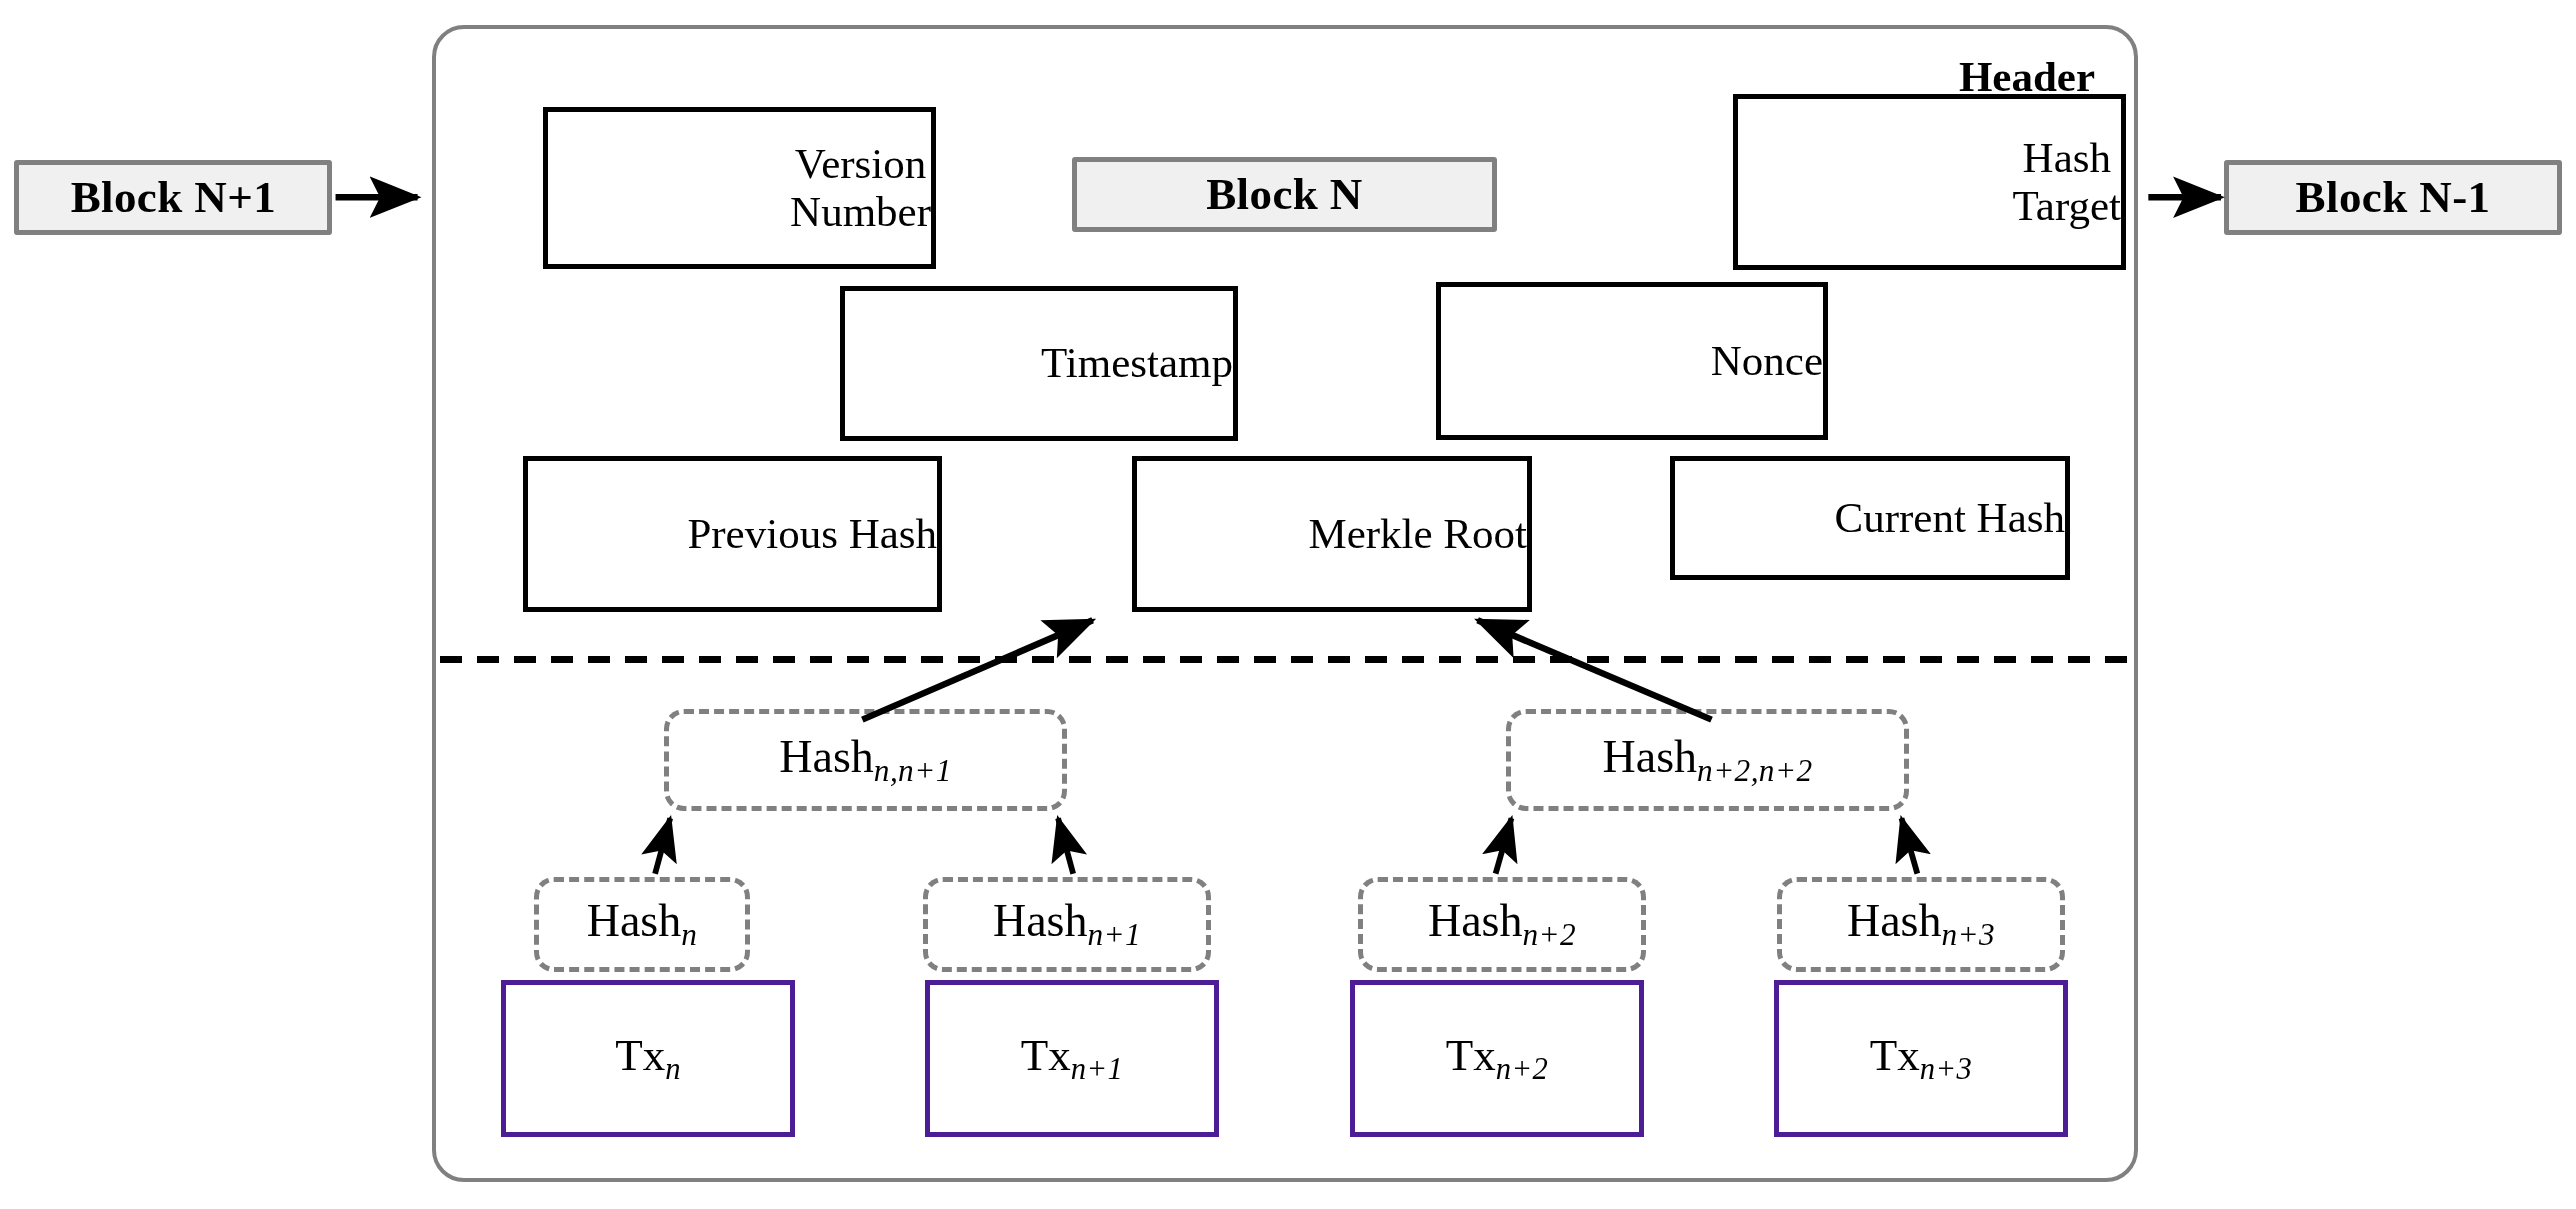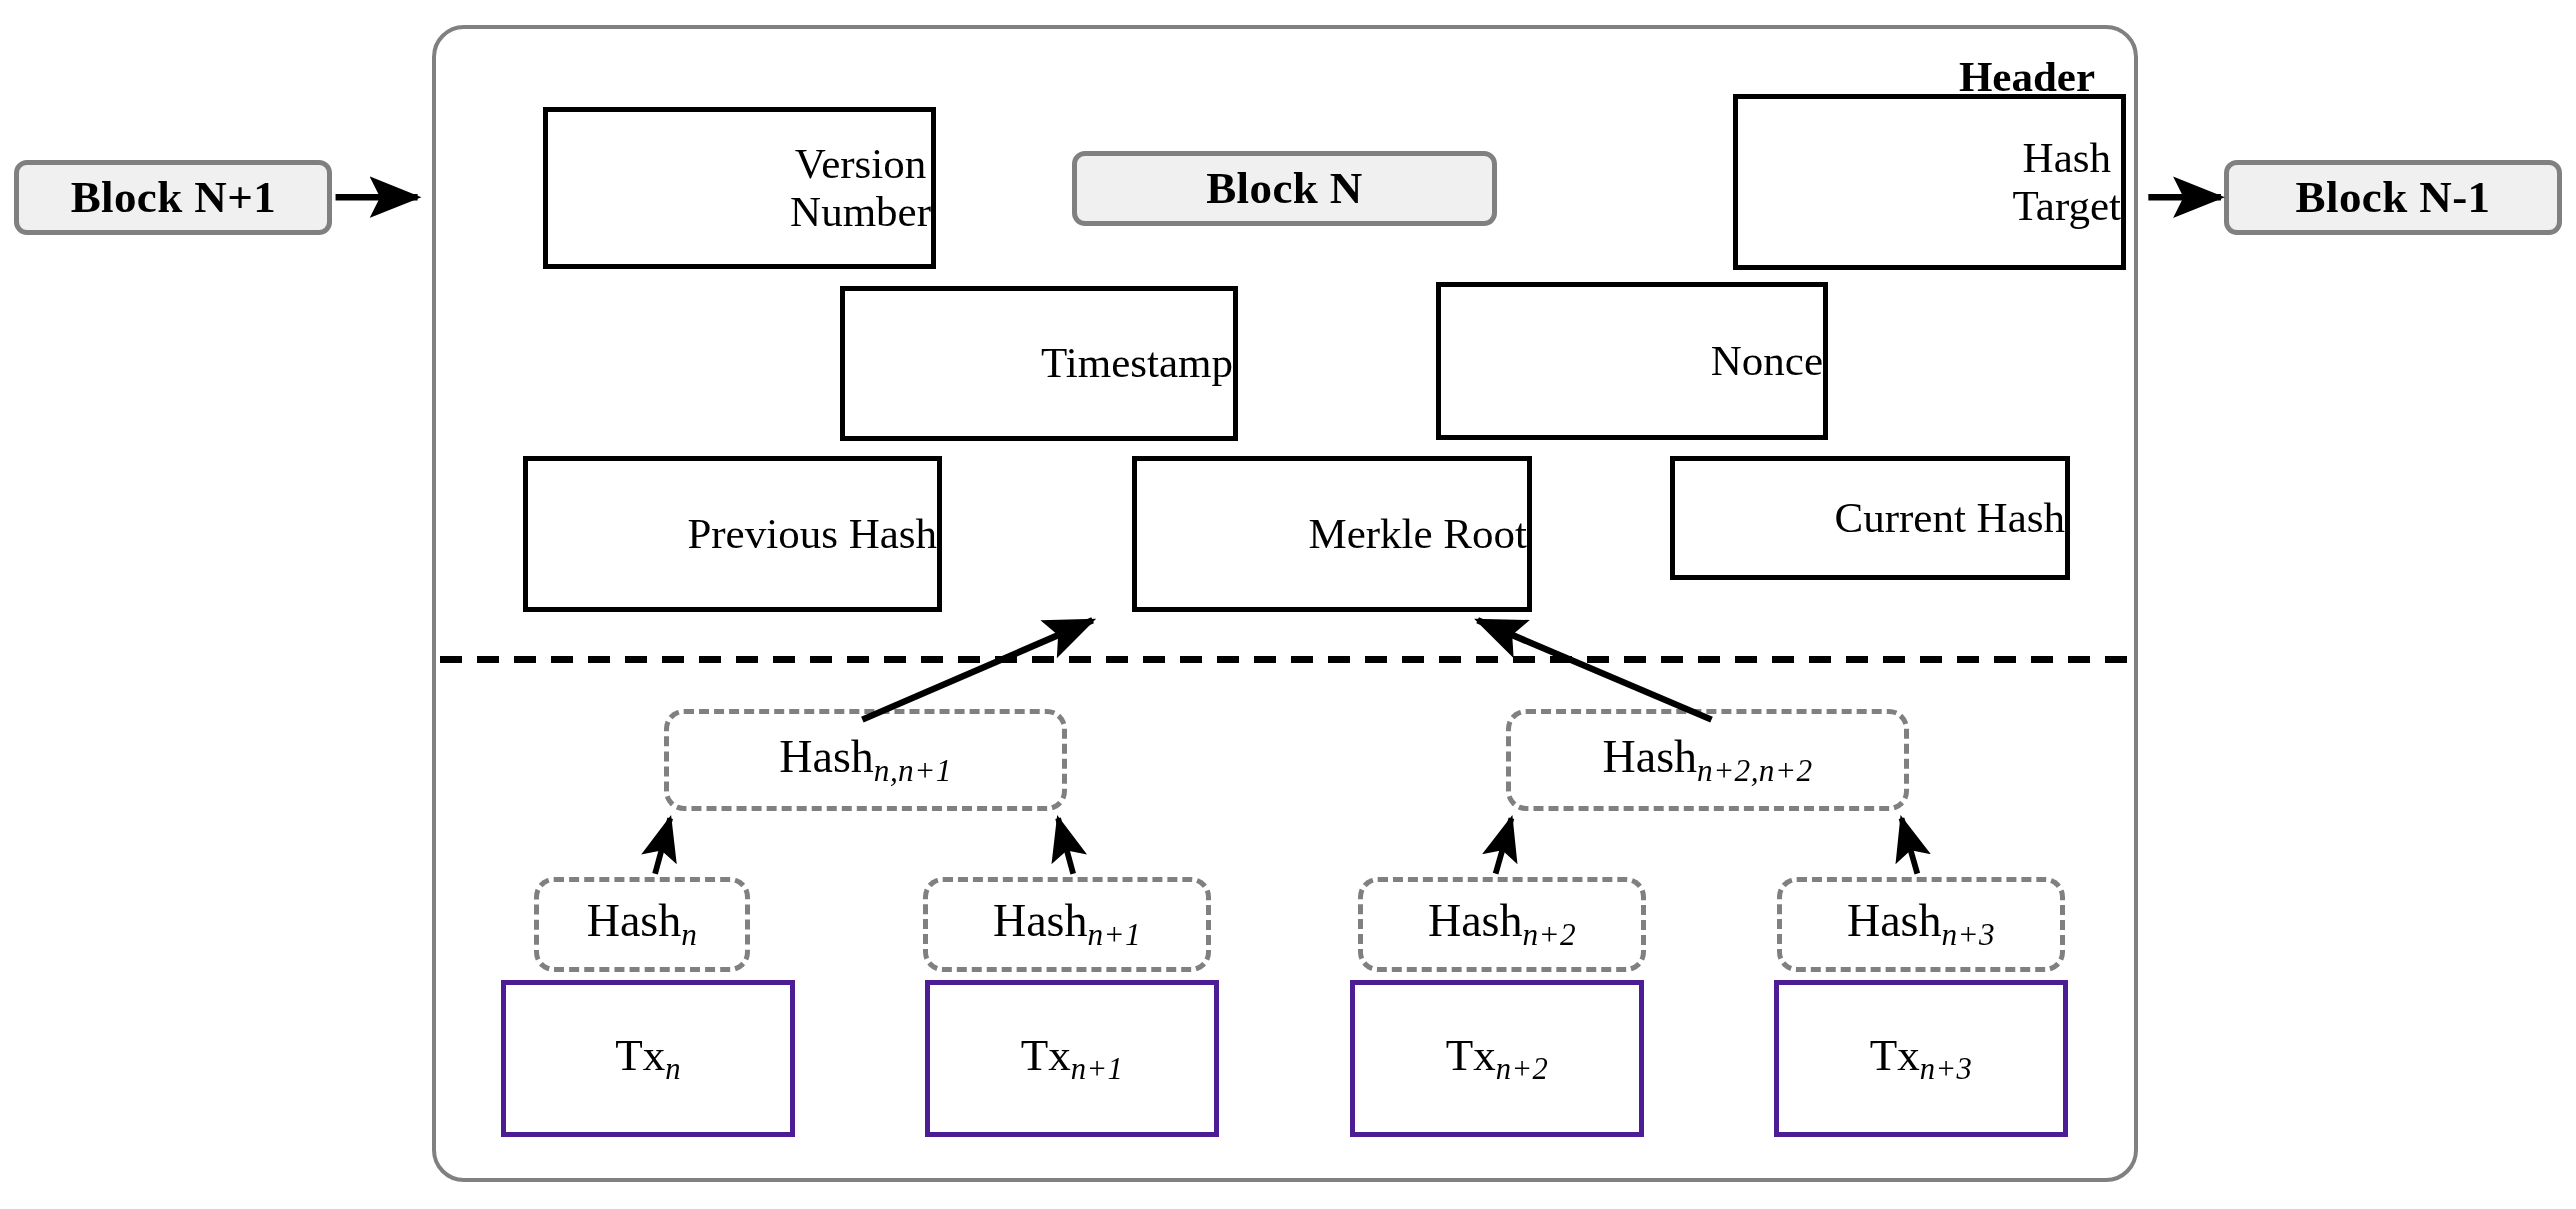--- a/index.html
+++ b/index.html
@@ -17,21 +17,21 @@
     height: 1209px;
     background: #ffffff;
     overflow: hidden;
   }
 
   
   .pill {
     position: absolute;
     background: #f0f0f0;
     border: 5px solid #808080;
-    border-radius: 13px;
+    border-radius: 3px;
     display: flex;
     align-items: center;
     justify-content: center;
     font-weight: bold;
     font-size: 45px;
     line-height: 1;
     letter-spacing: 0.4px;
     box-sizing: border-box;
     white-space: nowrap;
   }
@@ -146,21 +146,21 @@
   </div>
 
   <div class="pill" style="left:2224px; top:160px; width:338px; height:75px;">
     <span>Block N-1</span>
   </div>
 
   <div id="block-container">
     <div id="header-label">Header</div>
   </div>
 
-  <div class="pill" style="left:1072px; top:151px; width:425px; height:75px;font-family:Liberation Serif, serif;">
+  <div class="pill" style="left:1072px; top:157px; width:425px; height:75px;font-family:Liberation Serif, serif;">
     <span>Block N</span>
   </div>
 
   <div class="field-box" style="left:495px; top:107px; width:393px; height:162px;">
     <span>Version
 Number</span>
   </div>
 
   <div class="field-box" style="left:1685px; top:94px; width:393px; height:176px;">
     <span>Hash

